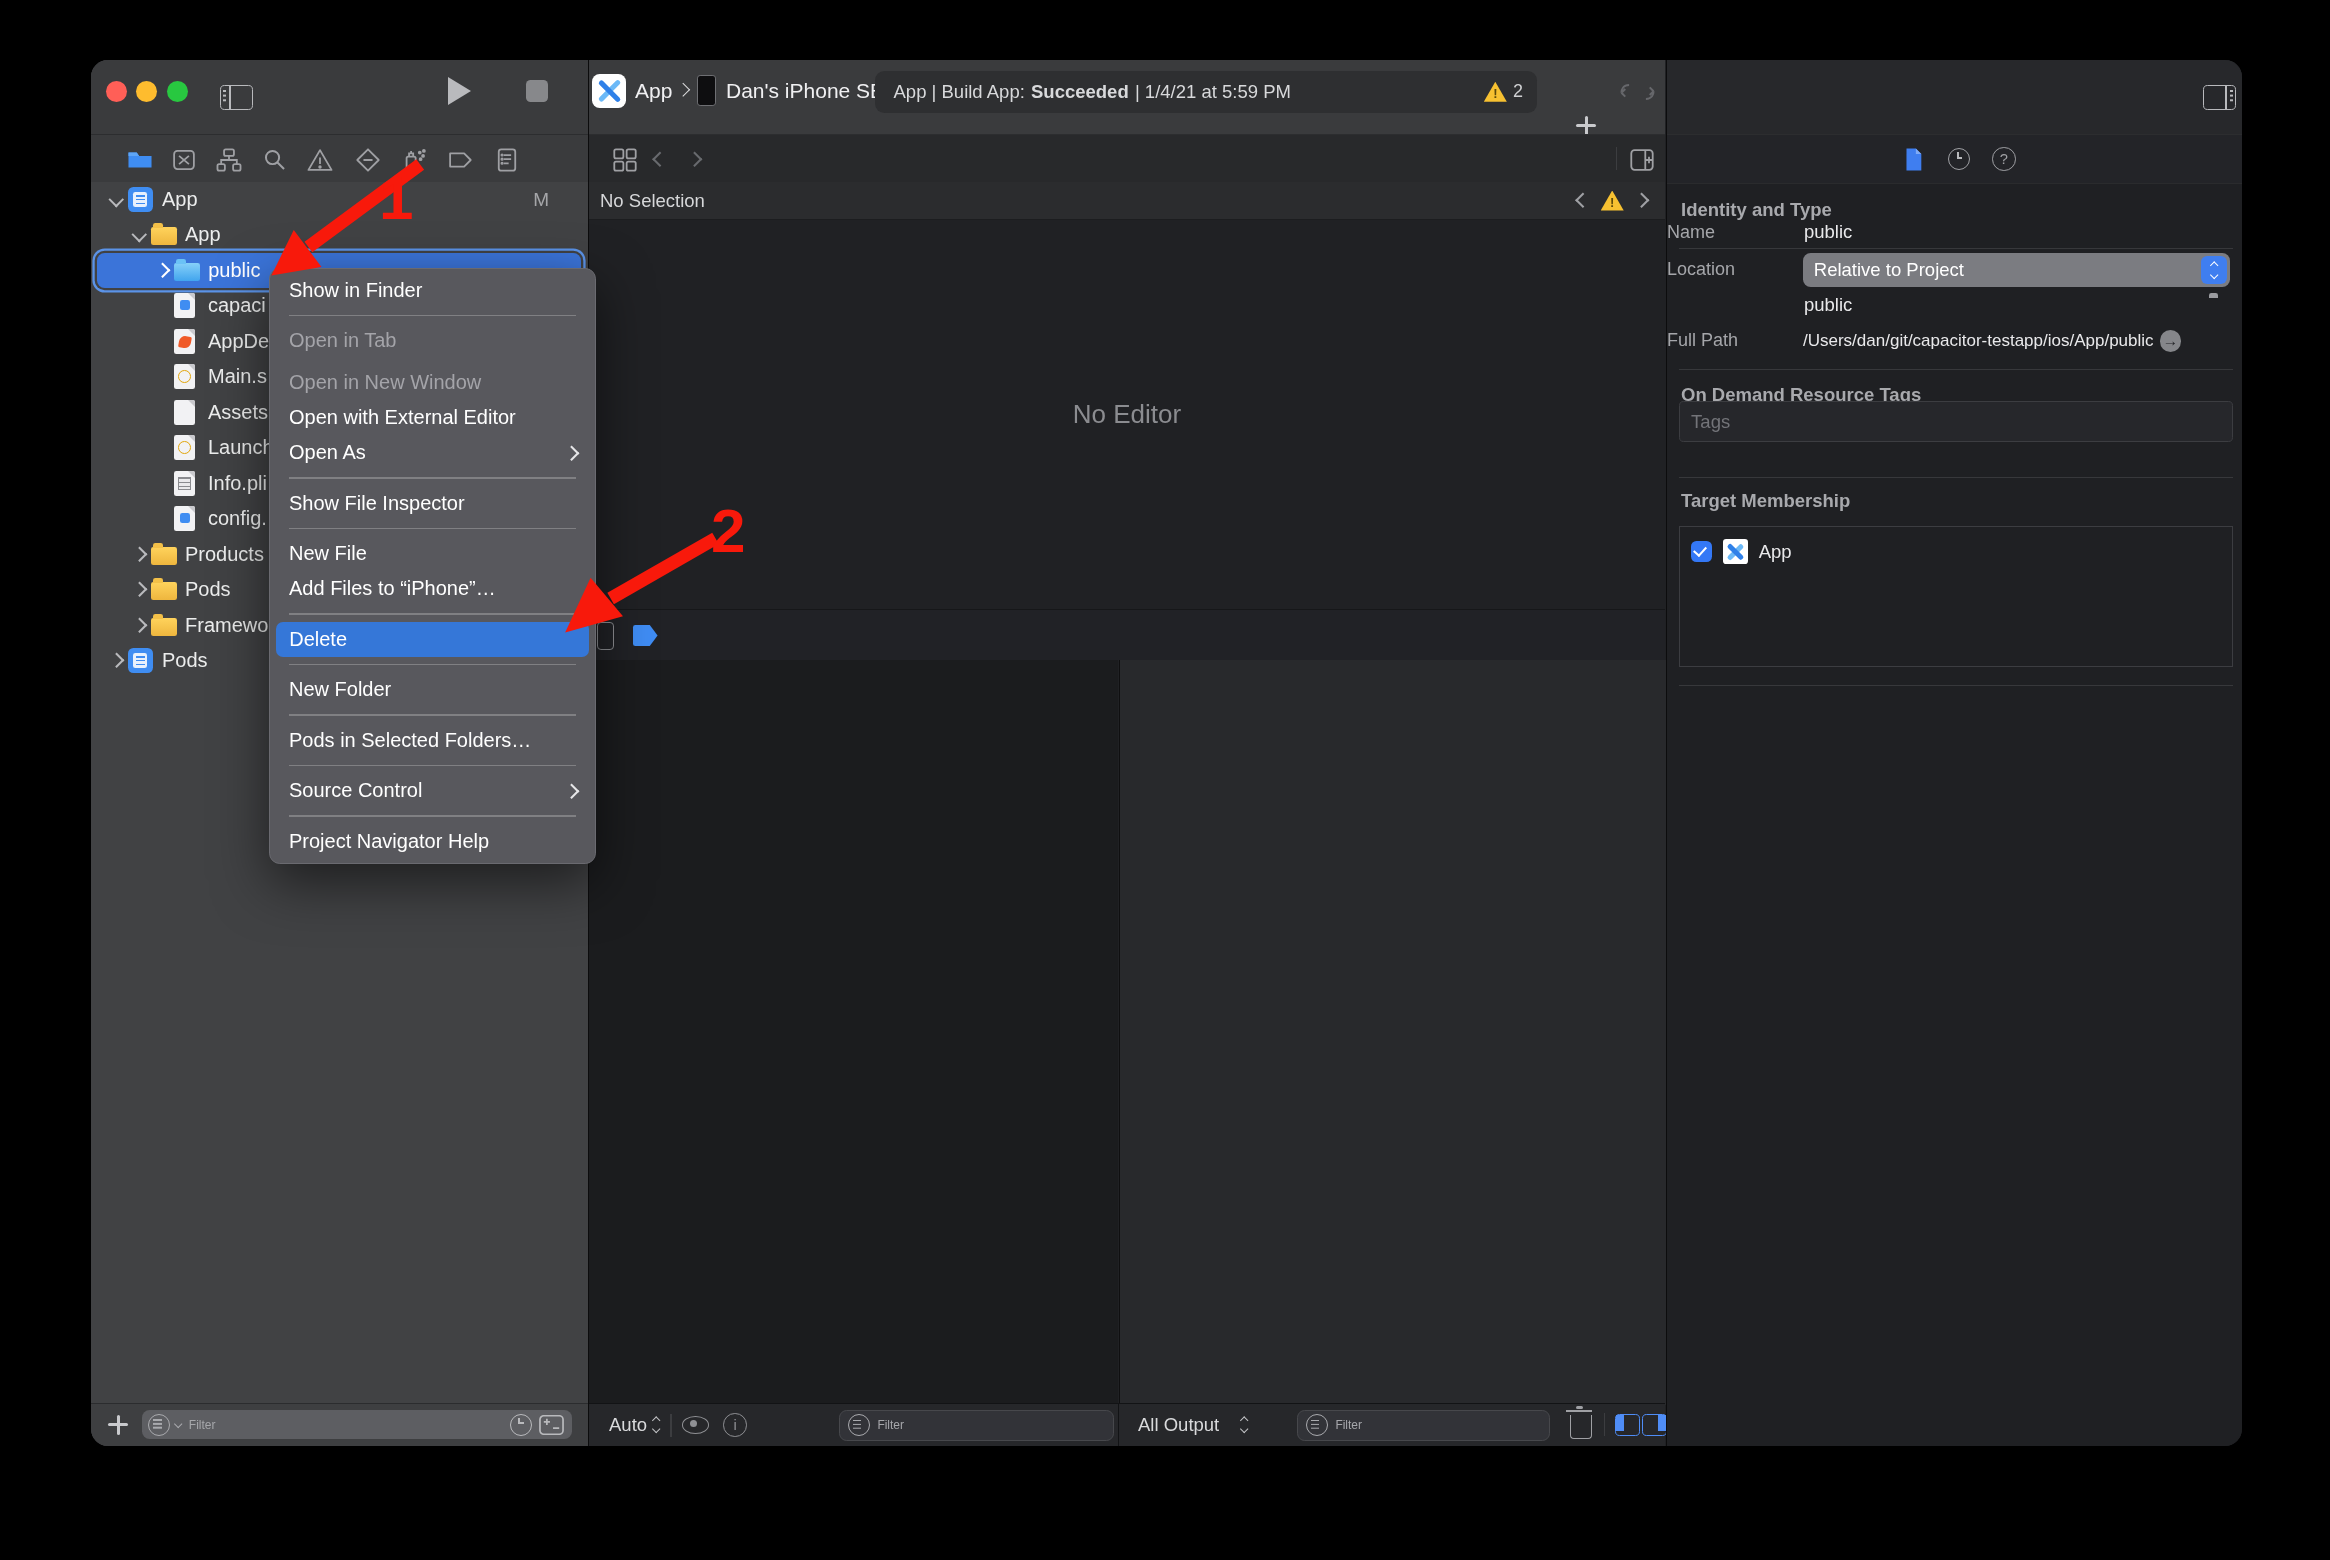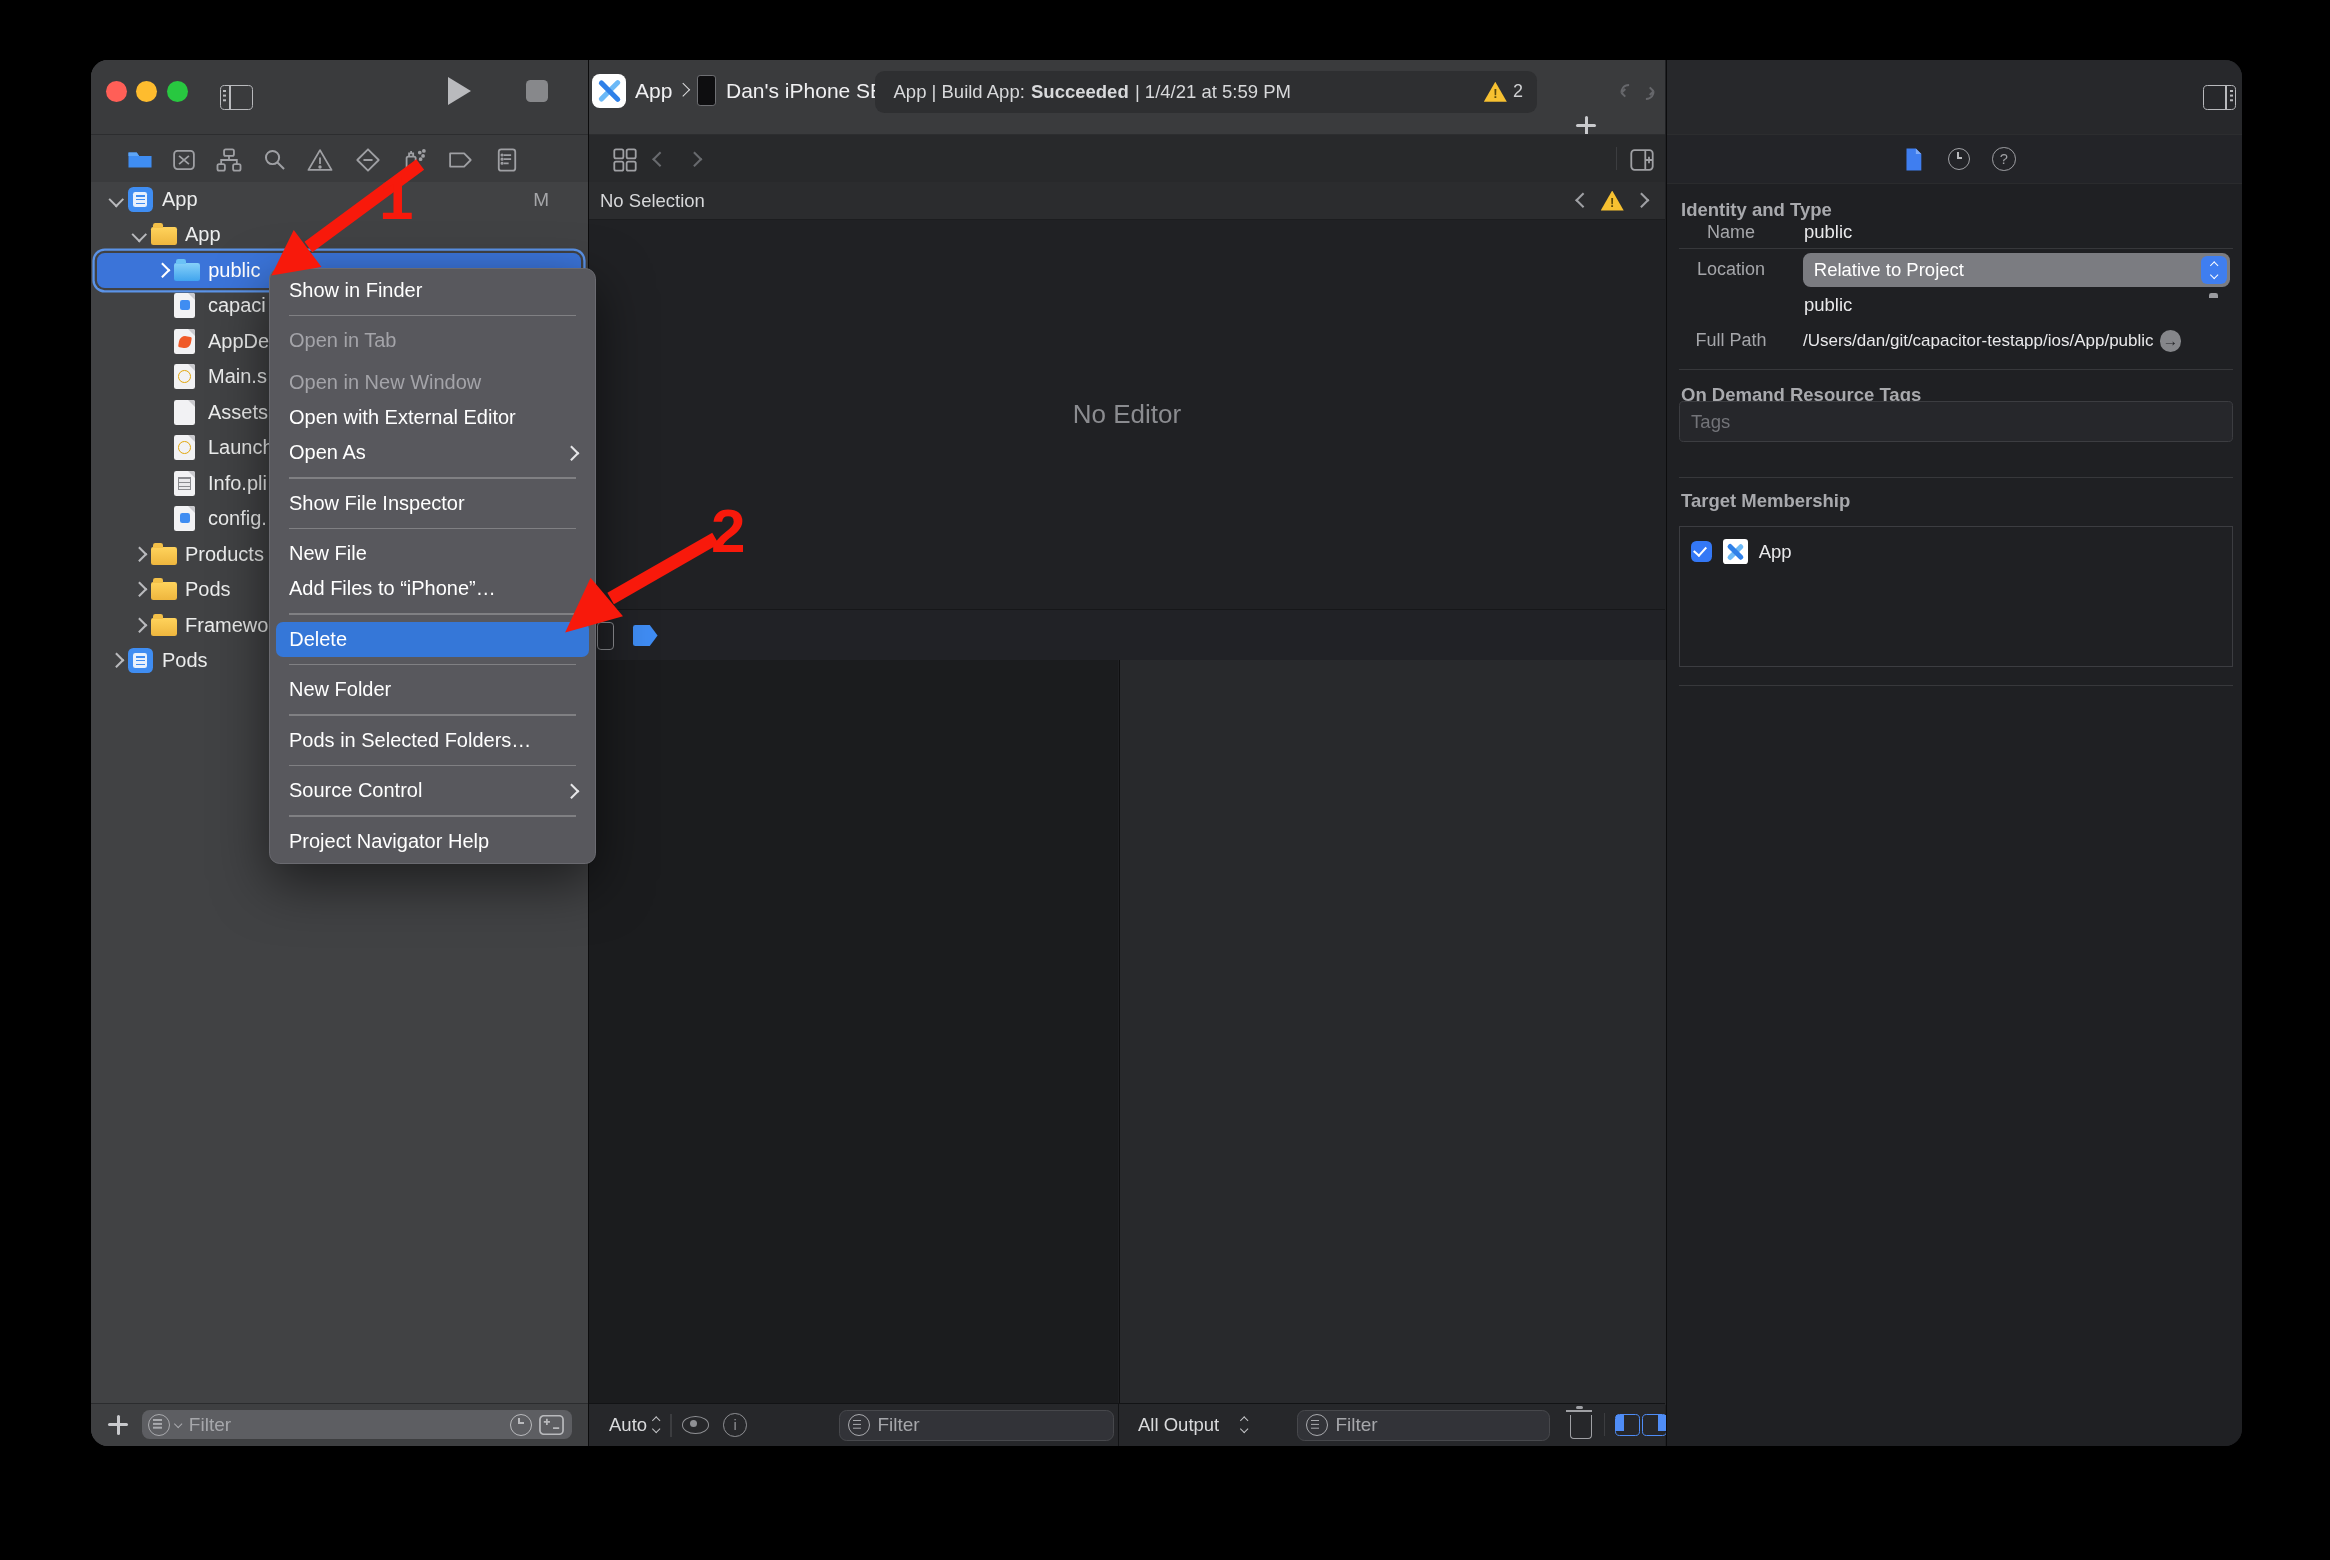--- a/index.html
+++ b/index.html
@@ -55,21 +55,21 @@
   
   #nav-bottom{position:absolute;left:0;bottom:0;width:497px;height:42px;background:#3e3f41;border-top:0.8px solid #2b2c2e;}
   .plus-ic{position:relative;width:20px;height:20px;}
   .plus-ic::before,.plus-ic::after{content:'';position:absolute;background:#c9cacd;}
   .plus-ic::before{left:8.5px;top:0;width:3.1px;height:20px;border-radius:1.5px;}
   .plus-ic::after{left:0;top:8.5px;width:20px;height:3.1px;border-radius:1.5px;}
   .filterfield{position:absolute;display:flex;align-items:center;border-radius:7.7px;}
   .ff-nav{left:51px;top:6.2px;width:430px;height:29px;background:#5d5e62;}
   .filter-ic{width:20px;height:20px;border:1.9px solid #a9aaae;border-radius:50%;position:relative;flex:0 0 20px;}
   .filter-ic::before{content:'';position:absolute;left:3.9px;top:4.6px;width:8.5px;height:1.9px;background:#a9aaae;box-shadow:0 3.9px 0 #a9aaae,0 7.7px 0 #a9aaae;}
-  .ff-ph{color:#a6a7ab;font-size:19px;margin-left:7.7px;}
+  .ff-ph{color:#a6a7ab;font-size:12px;margin-left:7.7px;}
   .clock-ic{width:20px;height:20px;border:1.9px solid #b9babd;border-radius:50%;position:relative;}
   .clock-ic::before{content:'';position:absolute;left:7.7px;top:3.1px;width:1.9px;height:6.2px;background:#b9babd;}
   .clock-ic::after{content:'';position:absolute;left:7.7px;top:7.7px;width:5.4px;height:1.9px;background:#b9babd;}
   
   #jumpbar{position:absolute;left:0;top:122px;width:100%;height:37px;background:#2b2c2e;border-bottom:0.8px solid #1c1d1f;display:flex;align-items:center;font-size:18.5px;color:#d6d7d9;}
   #editor-body{position:absolute;left:0;top:160px;width:100%;height:389px;background:#202124;display:flex;align-items:center;justify-content:center;text-align:right;}
   #no-editor{font-size:26px;color:#8b8c90;}
   #debugbar{position:absolute;left:0;top:549px;width:100%;height:51px;background:#212226;border-top:0.8px solid #161719;display:flex;align-items:center;}
   #panes{position:absolute;left:0;top:600px;width:100%;height:745px;}
   #vars-pane{position:absolute;left:0;top:0;width:529px;height:100%;background:#1b1c1e;}
@@ -98,21 +98,21 @@
   .pill{position:absolute;left:286px;top:10.8px;width:662px;height:42px;background:#2e2f31;border-radius:9.3px;display:flex;align-items:center;font-size:18.5px;color:#d8d9db;}
   .warn-tri{width:23px;height:20px;background:#f7c131;clip-path:polygon(50% 0,100% 100%,0 100%);display:flex;align-items:flex-end;justify-content:center;color:#5d4a09;font-size:13px;font-weight:bold;line-height:1.2;}
   .play-ic{width:0;height:0;border-left:23px solid #b9babd;border-top:14px solid transparent;border-bottom:14px solid transparent;}
   .stop-ic{width:21.6px;height:21.6px;border-radius:4.6px;background:#87888b;}
   .sbtoggle{width:31px;height:23px;border:1.9px solid #b9babd;border-radius:4.6px;position:relative;}
   .sbtoggle::before{content:'';position:absolute;left:7.7px;top:0;width:1.9px;height:100%;background:#b9babd;}
   .sbtoggle::after{content:'';position:absolute;left:2.3px;top:3.9px;width:3.1px;height:1.9px;background:#b9babd;box-shadow:0 4.6px 0 #b9babd,0 9.3px 0 #b9babd;}
   .sbtoggle.right::before{left:auto;right:7.7px;}
   .sbtoggle.right::after{left:auto;right:2.3px;}
   
-  .insp-label{position:absolute;width:128px;text-align:center;color:#a5a6aa;font-size:18px;}
+  .insp-label{position:absolute;width:128px;text-align:left;color:#a5a6aa;font-size:18px;}
   .insp-value{position:absolute;color:#e9e9eb;font-size:18.5px;}
   .insp-h{position:absolute;left:14px;color:#a8a9ad;font-size:18.5px;font-weight:bold;}
   .insp-hr{position:absolute;left:12.3px;right:10.8px;height:0.8px;background:#37383b;}
   .dropdown{position:absolute;display:flex;align-items:center;background:#7b7c81;border-radius:7.7px;color:#fff;font-size:18.5px;}
   .stepbtn{position:absolute;right:3.1px;top:3.1px;bottom:3.1px;width:26px;background:#3f7ef0;border-radius:6.2px;display:flex;flex-direction:column;align-items:center;justify-content:center;gap:3.1px;color:#fff;}
   .tagsfield{position:absolute;left:12.3px;right:10.8px;height:39px;background:#26272b;border:1.2px solid #3c3d41;border-radius:4.6px;display:flex;align-items:center;color:#737479;font-size:18.5px;}
   .tmbox{position:absolute;left:12.3px;right:10.8px;height:139px;background:#1f2023;border:1.2px solid #3c3d41;}
   .checkbox{width:21px;height:21px;border-radius:5.4px;background:#3478f6;position:relative;}
   .checkbox::before{content:'';position:absolute;left:5.4px;top:3.1px;width:6.2px;height:10px;border-right:2.3px solid #fff;border-bottom:2.3px solid #fff;transform:rotate(42deg);}
   .target-ic{width:25px;height:25px;border-radius:3.1px;background:#fff;position:relative;overflow:hidden;}

